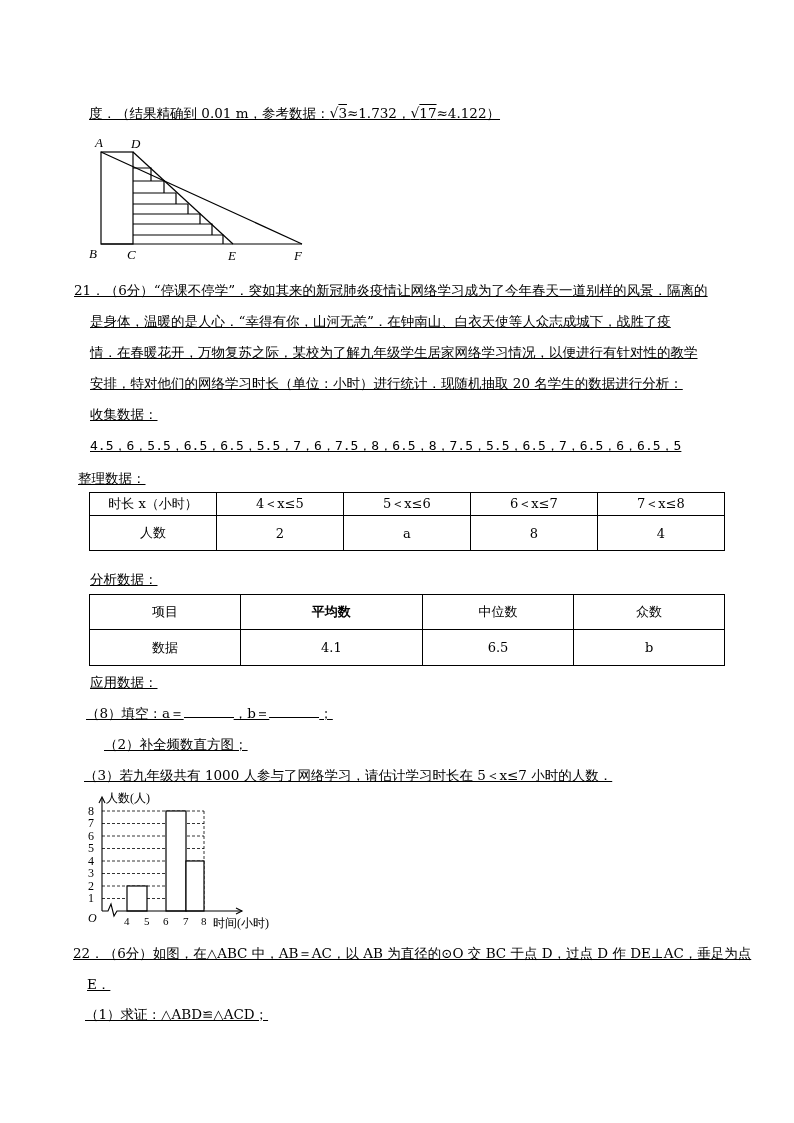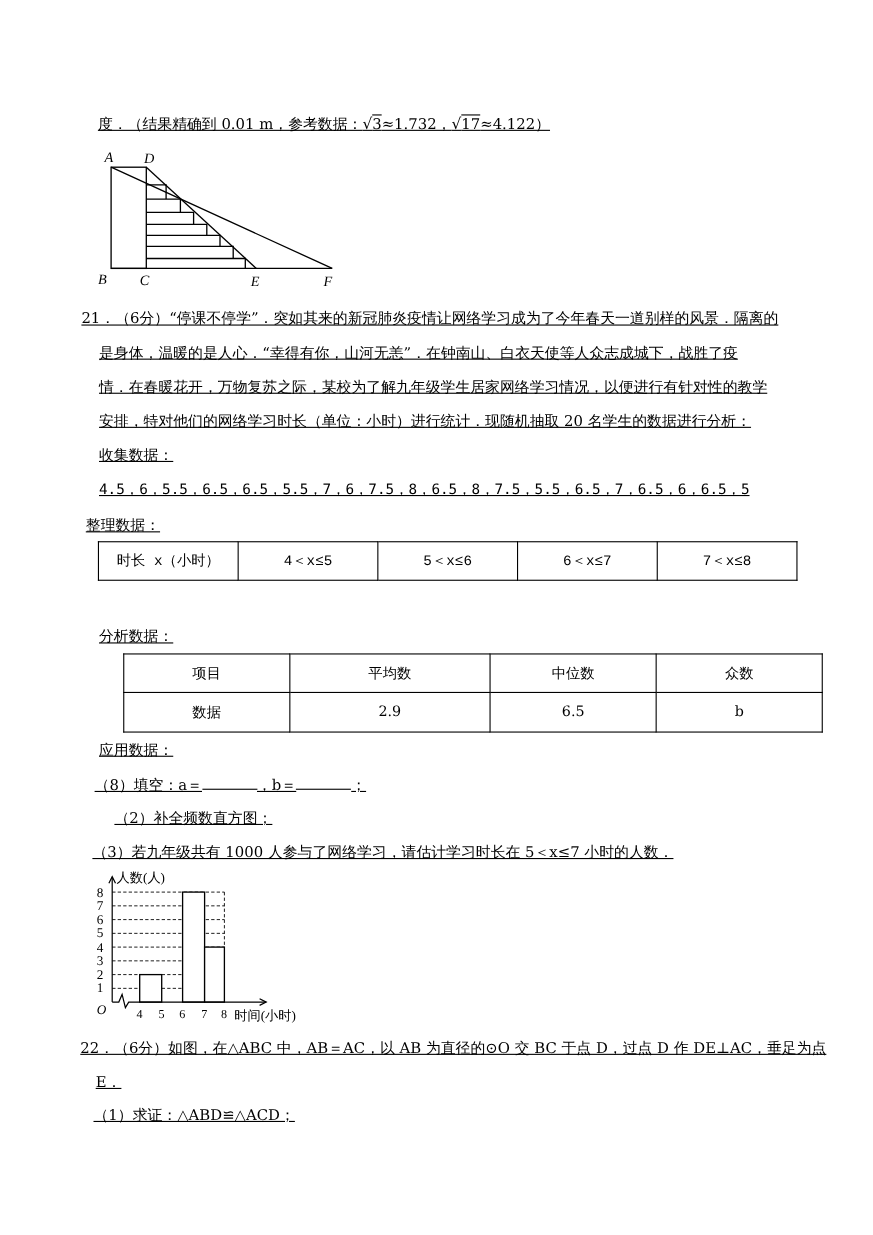--- a/index.html
+++ b/index.html
@@ -48,43 +48,50 @@
 <div class="line" style="left:74px; top:281px;">21．（6分）“停课不停学”．突如其来的新冠肺炎疫情让网络学习成为了今年春天一道别样的风景．隔离的</div>
 <div class="line" style="left:90px; top:312px;">是身体，温暖的是人心．“幸得有你，山河无恙”．在钟南山、白衣天使等人众志成城下，战胜了疫</div>
 <div class="line" style="left:90px; top:343px;">情．在春暖花开，万物复苏之际，某校为了解九年级学生居家网络学习情况，以便进行有针对性的教学</div>
 <div class="line" style="left:90px; top:374px;">安排，特对他们的网络学习时长（单位：小时）进行统计．现随机抽取 20 名学生的数据进行分析：</div>
 <div class="line" style="left:90px; top:405px;text-align:center;">收集数据：</div>
 <div class="line" style="left:90px; top:437px; font-family:'DejaVu Sans Mono','Liberation Mono',monospace; font-size:13px;text-align:right;">4.5，6，5.5，6.5，6.5，5.5，7，6，7.5，8，6.5，8，7.5，5.5，6.5，7，6.5，6，6.5，5</div>
 <div class="line" style="left:78px; top:469px;">整理数据：</div>
 
 <table class="grid" style="left:89px; top:492px; width:636px;">
   <tbody>
-      <tr style="height:35px;font-family:Liberation Mono, monospace;">
+      <tr style="height:23px;">
     <td style="width:127px;">时长 x（小时）</td>
     <td style="width:127px;">4＜x≤5</td>
     <td style="width:127px;">5＜x≤6</td>
     <td style="width:127px;">6＜x≤7</td>
     <td style="width:127px;">7＜x≤8</td>
   </tr>
+  <tr style="height:35px;">
+    <td>人数</td>
+    <td>2</td>
+    <td>a</td>
+    <td>8</td>
+    <td>4</td>
+  </tr>
 </tbody>
   </table>
 
 <div class="line" style="left:90px; top:570px;">分析数据：</div>
 
-<table class="grid" style="left:89px; top:594px; width:636px;margin-left:23px;">
+<table class="grid" style="left:89px; top:594px; width:636px;">
   <tbody>
       <tr style="height:35px;">
     <td style="width:159px;">项目</td>
-    <td style="width:192px;">平均数</td>
+    <td style="width:192px;font-weight:bold;">平均数</td>
     <td style="width:159px;">中位数</td>
     <td style="width:159px;">众数</td>
   </tr>
   <tr style="height:36px;">
     <td>数据</td>
-    <td>2.9</td>
+    <td>4.1</td>
     <td>6.5</td>
     <td>b</td>
   </tr>
 </tbody>
   </table>
 
 <div class="line" style="left:90px; top:673px;">应用数据：</div>
 <div class="line" style="left:86px; top:704px;">
   <span>（8）填空：a＝</span><span class="blank"></span><span>，b＝</span><span class="blank"></span><span>；</span>
 </div>

